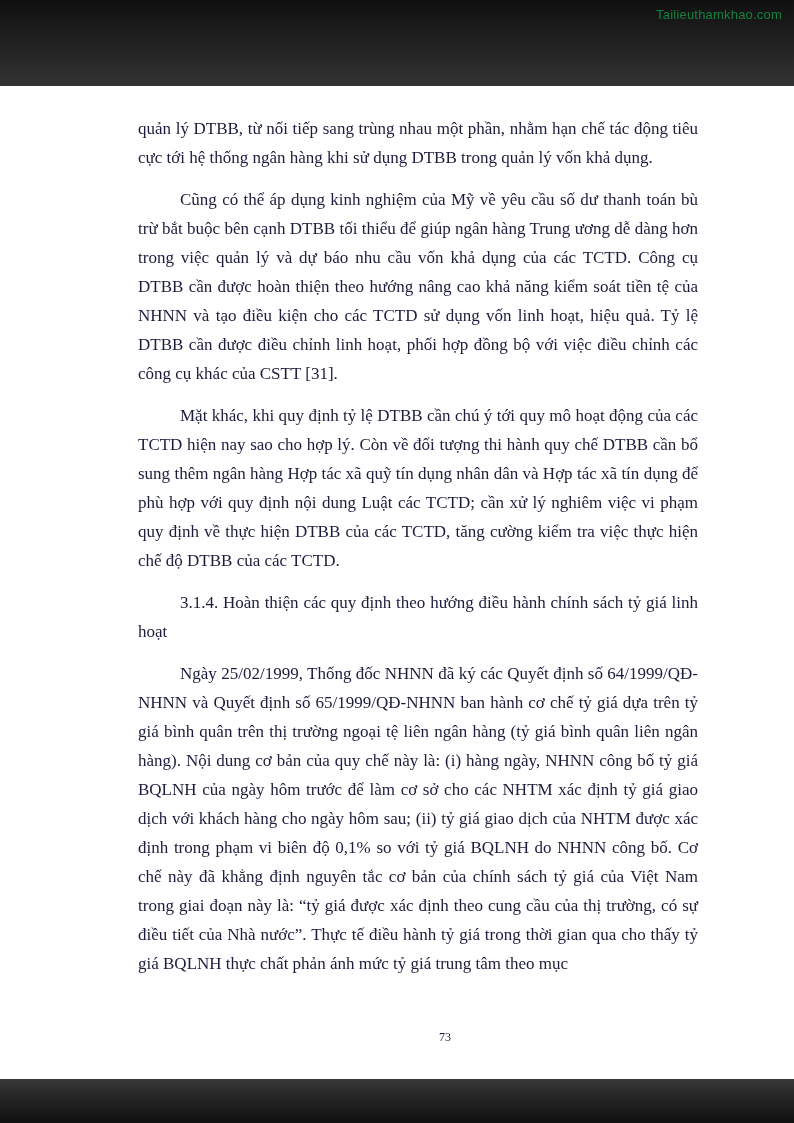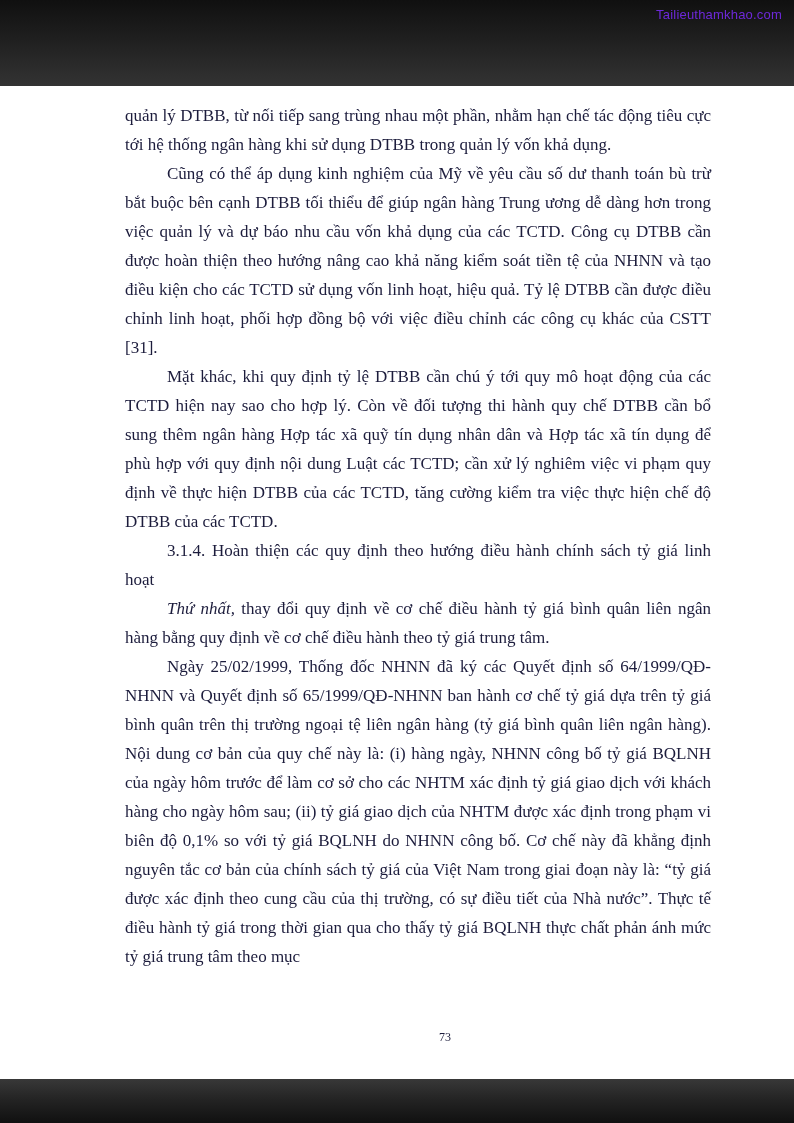--- a/index.html
+++ b/index.html
@@ -14,40 +14,40 @@
     background: #ffffff;
     overflow: hidden;
   }
   .top-bar {
     position: absolute; top: 0; left: 0;
     width: 100%; height: 86px;
     background: linear-gradient(180deg, #101010 0%, #1f1f1f 45%, #333333 100%);
   }
   .watermark {
     position: absolute; top: 7px; right: 12px;
-    color: #6d28d9;
+    color: #15803d;
     font-family: "Liberation Sans", sans-serif;
     font-size: 13px;
     letter-spacing: 0.2px;
     cursor: pointer;
   }
   .bottom-bar {
     position: absolute; bottom: 0; left: 0;
     width: 100%; height: 44px;
     background: linear-gradient(0deg, #101010 0%, #242424 55%, #383838 100%);
   }
   .content {
     position: absolute; top: 101px; left: 125px;
     width: 586px;
     color: #1c1c3c;
     font-size: 17px;
     line-height: 29px;
     text-align: justify;
   }
-  .content p { margin: 0; text-indent: 42px; }
+  .content p { margin: 13px; text-indent: 42px; }
   .content p.no-indent { text-indent: 0; }
   .content p.heading { font-weight: normal; }
   .italic { font-style: italic; }
   .page-number {
     position: absolute; top: 1030px; left: 8px;
     width: 100%;
     text-align: center;
     color: #1c1c3c;
     font-size: 12px;
     padding-left: 40px;
@@ -59,21 +59,20 @@
 <div class="page">
 
   <div class="top-bar"></div>
   <span class="watermark">Tailieuthamkhao.com</span>
 
   <div class="content">
     <p class="no-indent">quản lý DTBB, từ nối tiếp sang trùng nhau một phần, nhằm hạn chế tác động tiêu cực tới hệ thống ngân hàng khi sử dụng DTBB trong quản lý vốn khả dụng.</p>
     <p>Cũng có thể áp dụng kinh nghiệm của Mỹ về yêu cầu số dư thanh toán bù trừ bắt buộc bên cạnh DTBB tối thiểu để giúp ngân hàng Trung ương dễ dàng hơn trong việc quản lý và dự báo nhu cầu vốn khả dụng của các TCTD. Công cụ DTBB cần được hoàn thiện theo hướng nâng cao khả năng kiểm soát tiền tệ của NHNN và tạo điều kiện cho các TCTD sử dụng vốn linh hoạt, hiệu quả. Tỷ lệ DTBB cần được điều chỉnh linh hoạt, phối hợp đồng bộ với việc điều chỉnh các công cụ khác của CSTT [31].</p>
     <p>Mặt khác, khi quy định tỷ lệ DTBB cần chú ý tới quy mô hoạt động của các TCTD hiện nay sao cho hợp lý. Còn về đối tượng thi hành quy chế DTBB cần bổ sung thêm ngân hàng Hợp tác xã quỹ tín dụng nhân dân và Hợp tác xã tín dụng để phù hợp với quy định nội dung Luật các TCTD; cần xử lý nghiêm việc vi phạm quy định về thực hiện DTBB của các TCTD, tăng cường kiểm tra việc thực hiện chế độ DTBB của các TCTD.</p>
     <p class="heading">3.1.4. Hoàn thiện các quy định theo hướng điều hành chính sách tỷ giá linh hoạt</p>
-    <p><span class="italic">Thứ nhất,</span><span> thay đổi quy định về cơ chế điều hành tỷ giá bình quân liên ngân hàng bằng quy định về cơ chế điều hành theo tỷ giá trung tâm.</span></p>
     <p>Ngày 25/02/1999, Thống đốc NHNN đã ký các Quyết định số 64/1999/QĐ-NHNN và Quyết định số 65/1999/QĐ-NHNN ban hành cơ chế tỷ giá dựa trên tỷ giá bình quân trên thị trường ngoại tệ liên ngân hàng (tỷ giá bình quân liên ngân hàng). Nội dung cơ bản của quy chế này là: (i) hàng ngày, NHNN công bố tỷ giá BQLNH của ngày hôm trước để làm cơ sở cho các NHTM xác định tỷ giá giao dịch với khách hàng cho ngày hôm sau; (ii) tỷ giá giao dịch của NHTM được xác định trong phạm vi biên độ 0,1% so với tỷ giá BQLNH do NHNN công bố. Cơ chế này đã khẳng định nguyên tắc cơ bản của chính sách tỷ giá của Việt Nam trong giai đoạn này là: “tỷ giá được xác định theo cung cầu của thị trường, có sự điều tiết của Nhà nước”. Thực tế điều hành tỷ giá trong thời gian qua cho thấy tỷ giá BQLNH thực chất phản ánh mức tỷ giá trung tâm theo mục</p>
   </div>
 
   <div class="page-number">73</div>
 
   <div class="bottom-bar"></div>
 
 </div>
 
 </body></html>

